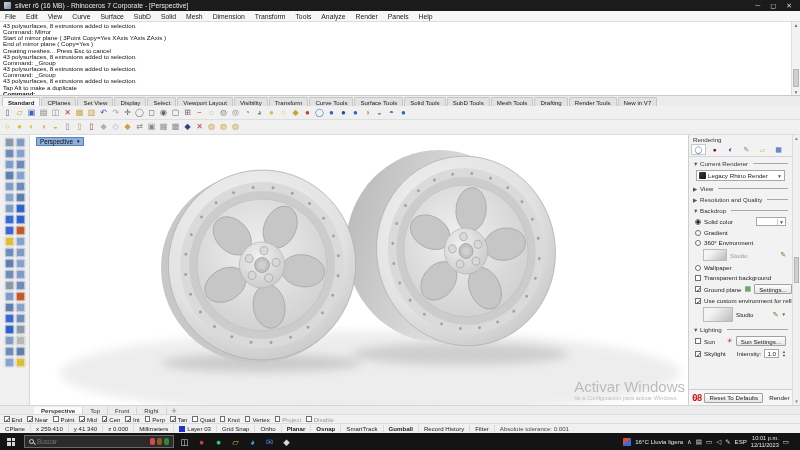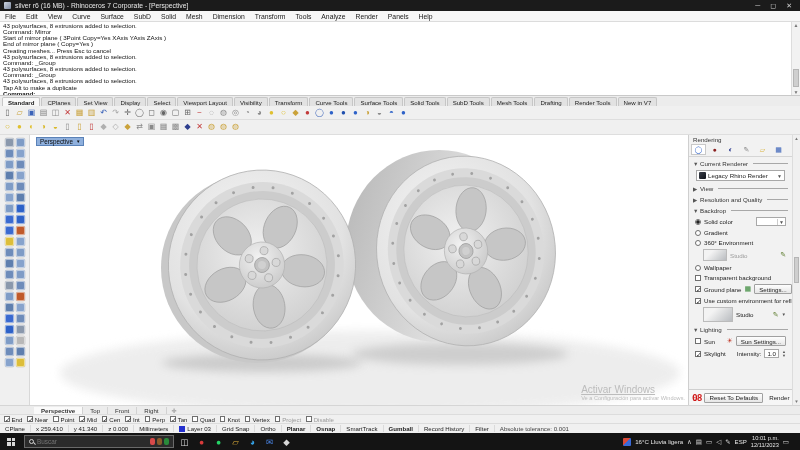--- a/index.html
+++ b/index.html
@@ -48,21 +48,21 @@
   .sidebar { width:30px; background:#f0f0f0; border-right:1px solid #d8d8d8; display:grid;
     grid-template-columns:repeat(2,1fr); align-content:start; justify-items:center;
     gap:2px 1px; padding:3px 4px; }
   .sic { width:9px; height:9px; border-radius:2px; box-shadow:inset 0 0 0 1px rgba(255,255,255,.5), 0 0 0 .5px rgba(0,0,0,.12); }
 
   .viewport { flex:1; position:relative; background:#fff; min-width:0; }
   .viewport svg { position:absolute; inset:0; width:100%; height:100%; }
   .vplabel { position:absolute; top:2px; left:6px; background:#8fb0dd; border:1px solid #5a82b8;
     color:#0a0a0a; font-size:6.3px; padding:0 3px; display:flex; gap:3px; align-items:center; }
   .watermark { position:absolute; right:3px; bottom:4px; color:#bcbcbc; pointer-events:none; }
-  .wm1 { font-size:10px;text-decoration:underline; } .wm2 { font-size:5.6px; }
+  .wm1 { font-size:15px; } .wm2 { font-size:5.6px; }
 
   
   .panel { width:112px; background:#f2f2f2; border-left:1px solid #cfcfcf; font-size:6.2px;
     color:#222; display:flex; flex-direction:column; position:relative; padding-right:8px; }
   .ptitle { font-size:6.2px; color:#333; padding:1px 4px 0; }
   .ptabs { display:flex; align-items:center; gap:1px; padding:1px 2px; border-bottom:1px solid #d5d5d5; }
   .ptab { width:15px; height:11px; display:flex; align-items:center; justify-content:center;
     font-size:7px; border:1px solid transparent; }
   .ptab.on { background:#fff; border-color:#c8c8c8; }
   .sec { display:flex; align-items:center; gap:2px; margin:3px 4px 1px; font-size:6.2px; color:#333; white-space:nowrap; }

